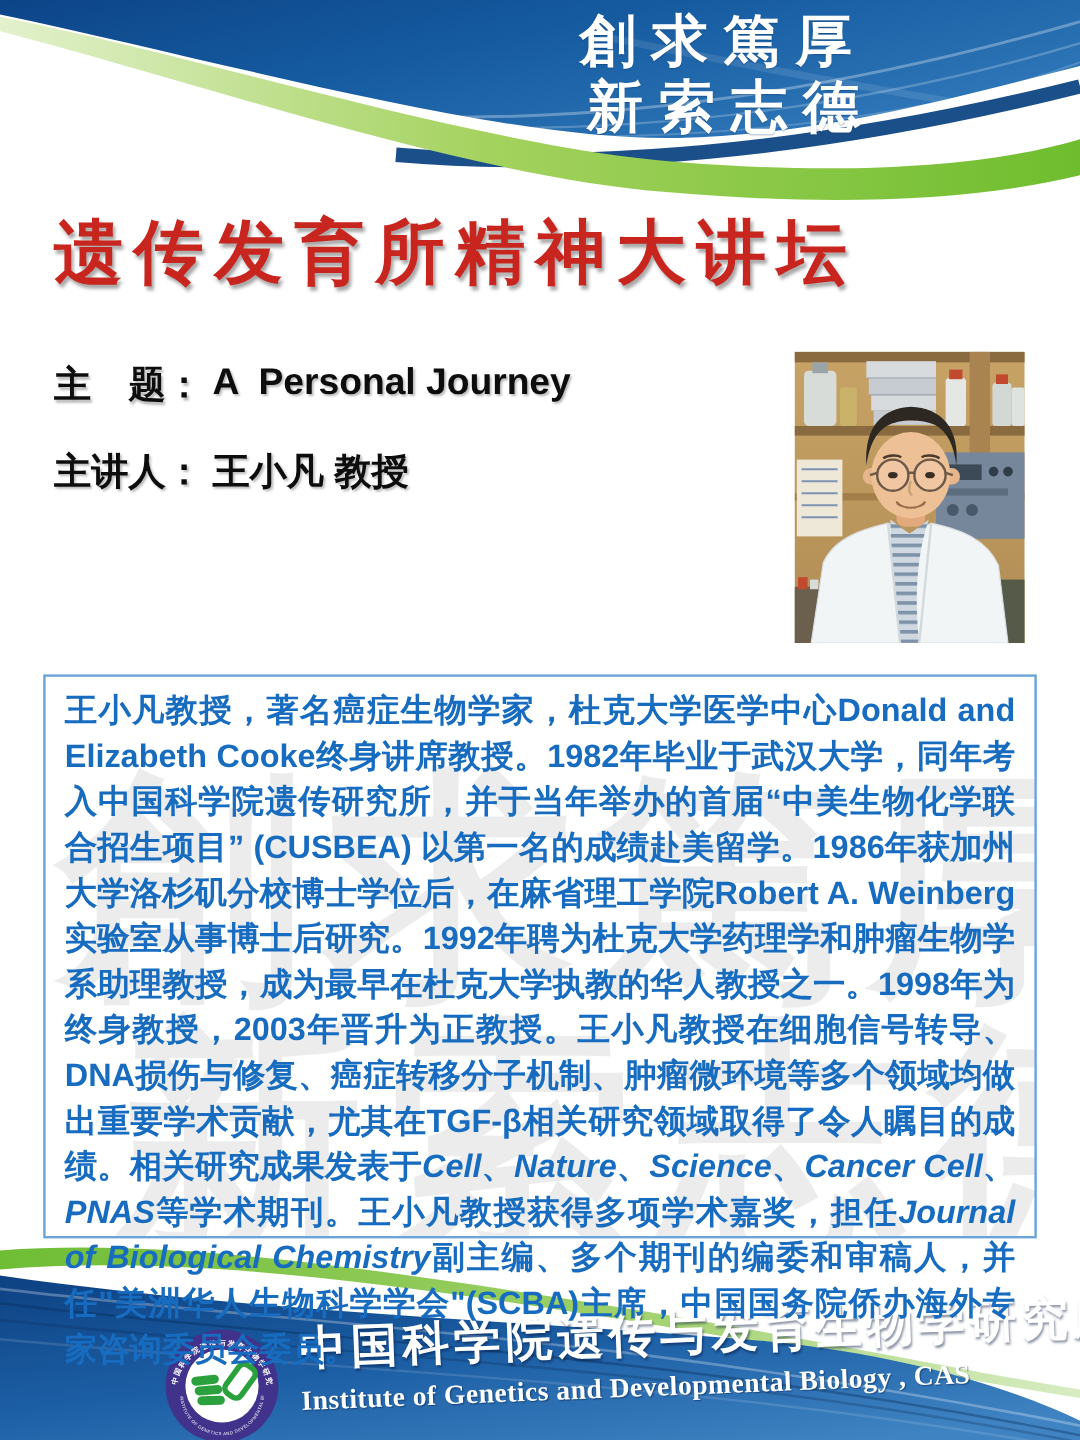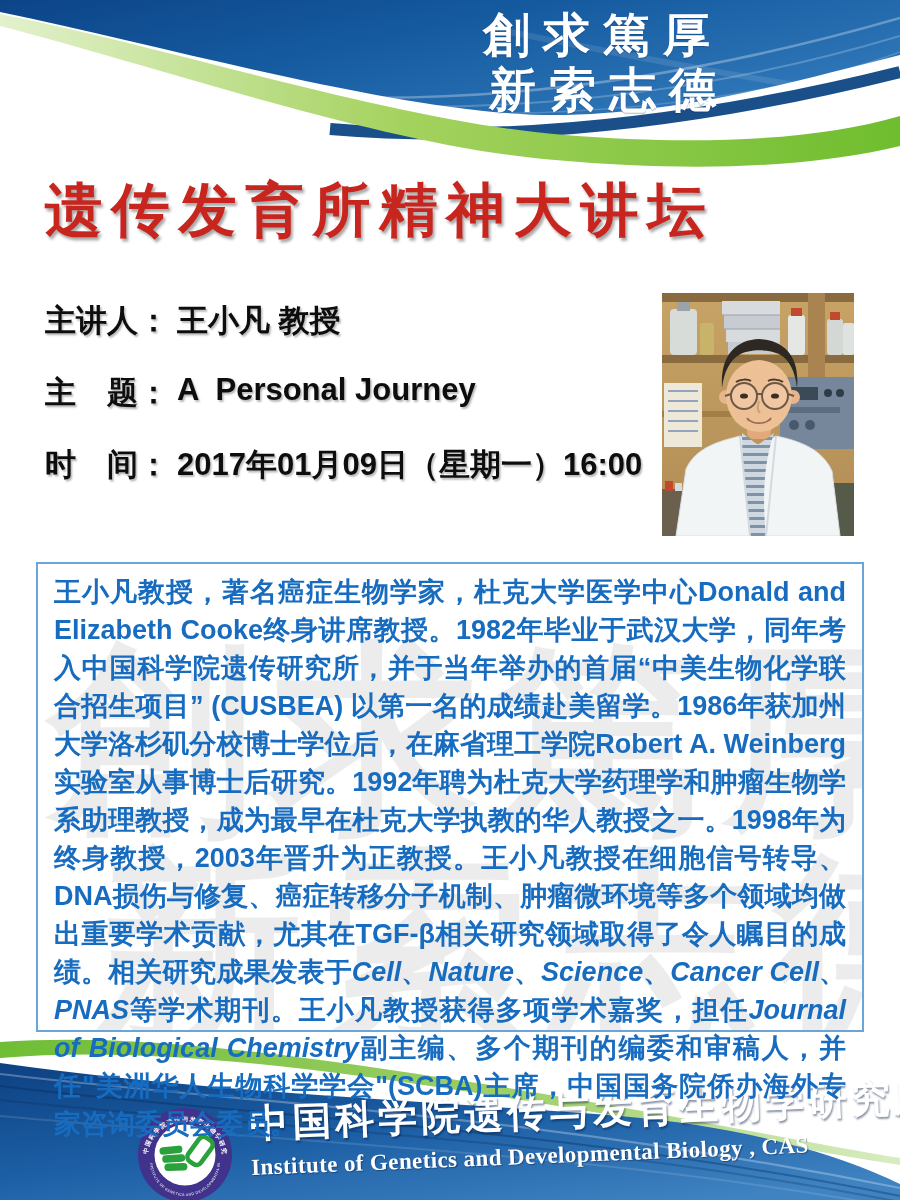--- a/index.html
+++ b/index.html
@@ -89,30 +89,26 @@
 
   <div class="motto">
     <div class="m1">創求篤厚</div>
     <div class="m2">新索志德</div>
   </div>
 
   <div class="main-title">遗传发育所精神大讲坛</div>
 
   <div class="info-list">
     <div class="info-row">
-      <span class="info-label">主讲人：</span>
-      <span class="info-value">王小凡 教授</span>
-    </div>
-    <div class="info-row">
       <span class="info-label">主　题：</span>
       <span class="info-value">A  Personal Journey</span>
     </div>
     <div class="info-row">
-      <span class="info-label">时　间：</span>
-      <span class="info-value">2017年01月09日（星期一）16:00</span>
+      <span class="info-label">主讲人：</span>
+      <span class="info-value">王小凡 教授</span>
     </div>
   </div>
 
   <div class="photo">
     <svg viewBox="0 0 192 243" width="192" height="243">
       <defs>
         <pattern id="shirtStripes" width="8" height="8" patternUnits="userSpaceOnUse" patternTransform="rotate(90)">
           <rect width="8" height="8" fill="#cfd8e0"></rect>
           <rect width="3" height="8" fill="#7e93a8"></rect>
         </pattern>

